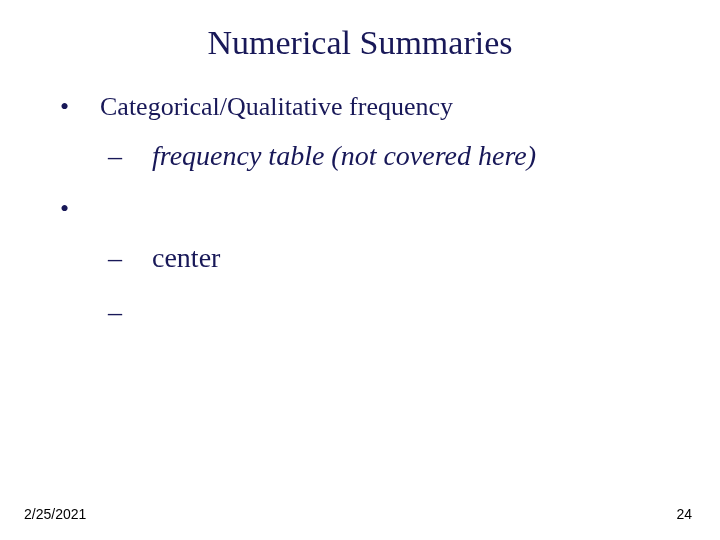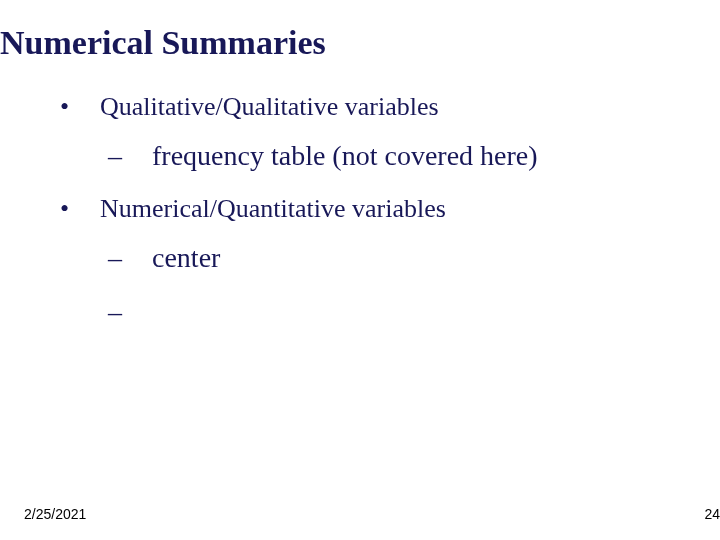--- a/index.html
+++ b/index.html
@@ -5,24 +5,25 @@
     * { margin: 0; padding: 0; box-sizing: border-box; }
     body {
       width: 720px;
       height: 540px;
       background: #ffffff;
       font-family: 'Times New Roman', Times, serif;
       position: relative;
       overflow: hidden;
     }
     .title {
+      text-align: center;
       font-size: 34px;
       color: #181858;
       padding-top: 24px;
-      font-weight: bold;
+      font-weight: normal;
     }
     .content {
       padding-top: 30px;
       padding-left: 60px;
     }
     .bullet-row {
       display: flex;
       align-items: baseline;
       margin-bottom: 18px;
     }
@@ -44,34 +45,36 @@
     }
     .dash {
       color: #181858;
       font-size: 28px;
       width: 44px;
       flex-shrink: 0;
     }
     .sub-text {
       color: #181858;
       font-size: 28px;
+      font-style: italic;
     }
     .sub-text-italic {
       color: #181858;
       font-size: 28px;
     }
     .footer {
       position: absolute;
       bottom: 18px;
       left: 0;
       right: 0;
       display: flex;
       align-items: flex-end;
       justify-content: space-between;
       padding-left: 24px;
+      padding-right: 28px;
     }
     .footer-date {
       font-size: 14px;
       color: #000000;
       font-family: Arial, sans-serif;
     }
     .footer-author {
       font-size: 14px;
       color: #000000;
       font-style: italic;
@@ -91,31 +94,30 @@
   </style>
 </head>
 <body>
 
 <h1 class="title">Numerical Summaries</h1>
 
 <div class="content">
 
   <div class="bullet-row">
     <span class="bullet-dot">•</span>
-    <span class="bullet-text">Qualitative/Qualitative variables</span>
+    <span class="bullet-text">Categorical/Qualitative frequency</span>
   </div>
 
   <div class="sub-row">
     <span class="dash">–</span>
     <span class="sub-text">frequency table (not covered here)</span>
   </div>
 
   <div class="bullet-row">
     <span class="bullet-dot">•</span>
-    <span class="bullet-text">Numerical/Quantitative variables</span>
   </div>
 
   <div class="sub-row">
     <span class="dash">–</span>
     <span class="sub-text-italic">center</span>
   </div>
 
   <div class="sub-row">
     <span class="dash">–</span>
   </div>

